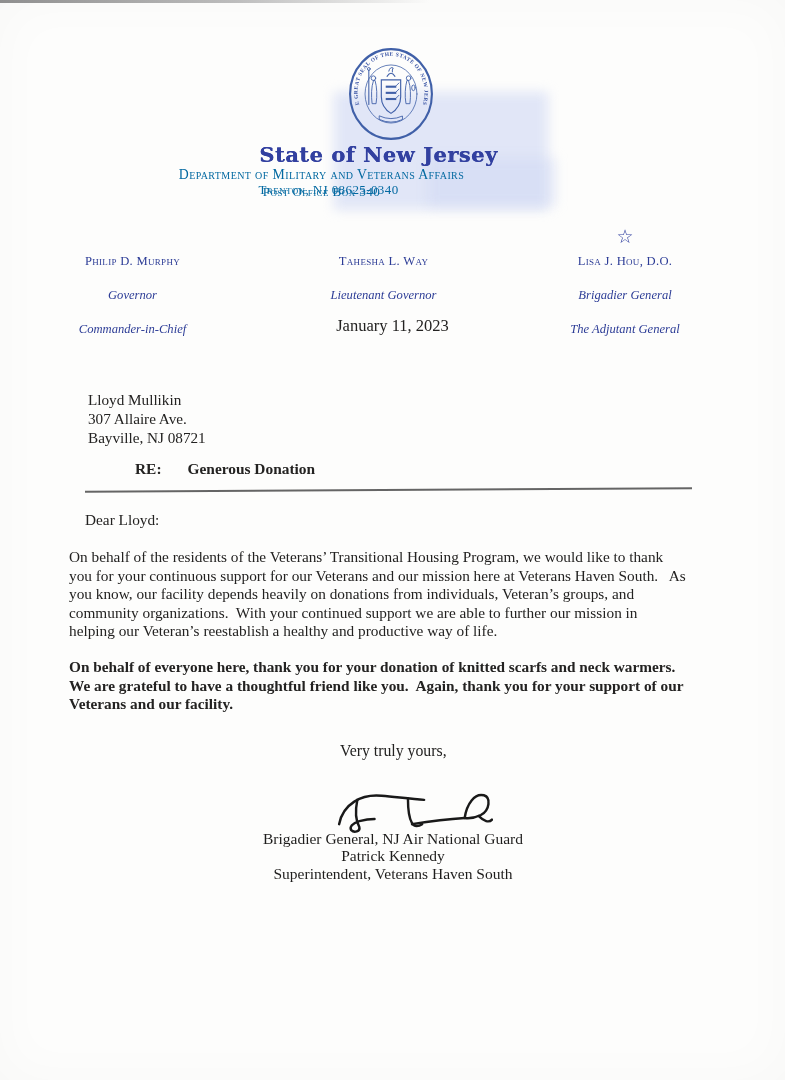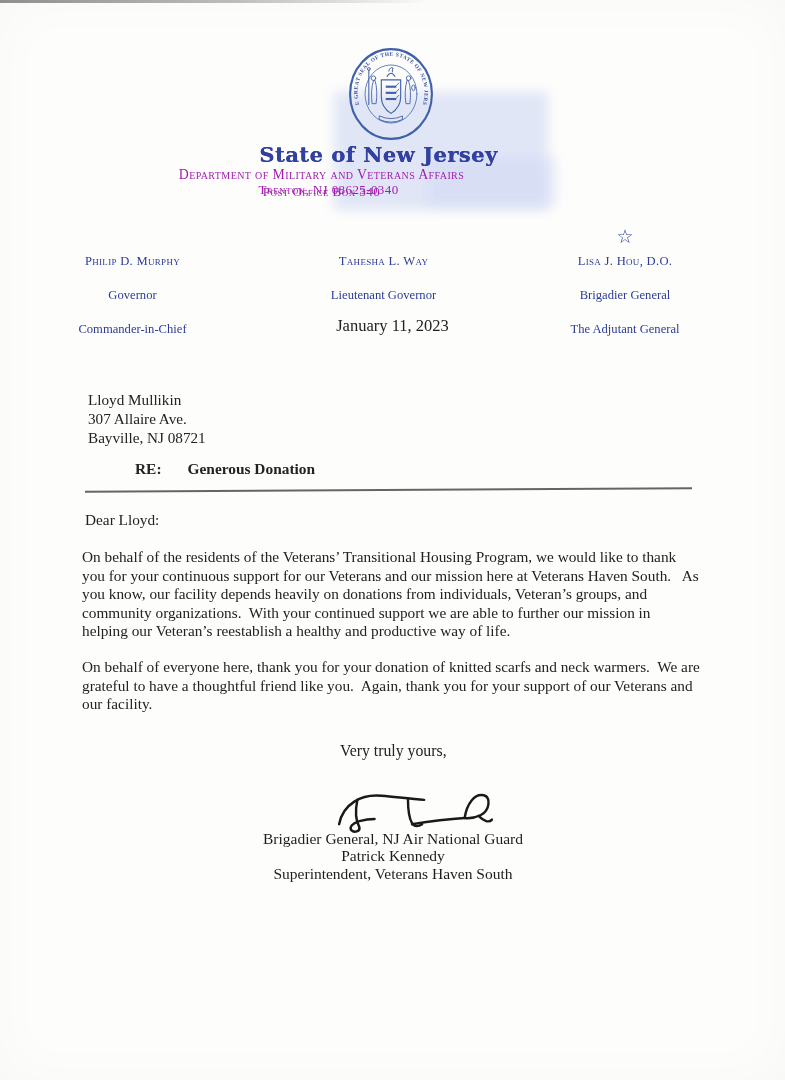--- a/index.html
+++ b/index.html
@@ -20,50 +20,50 @@
 
   
   .seal { position:absolute; left:347px; top:46px; width:88px; height:96px; }
   .state-title {
     position:absolute; top:142px; left:0; width:757px; text-align:center;
     font-family:"DejaVu Serif", serif; font-weight:bold; font-size:21px;
     color:#3240a0; letter-spacing:0.5px; text-shadow:0.3px 0.3px 0 #3240a0;
   }
   .hdr-caps {
     position:absolute; left:0; width:643px; text-align:center;
-    font-variant:small-caps; color:#a21caf; letter-spacing:0.4px;
+    font-variant:small-caps; color:#0369a1; letter-spacing:0.4px;
   }
   .dept    { top:167px; font-size:13.8px; }
   .po-box  { top:184px; font-size:13.2px; }
   .trenton { top:182px; font-size:13px;margin-left:7px; }
 
   
   .official { position:absolute; top:254px; text-align:center; color:#2c3c96; }
   .official .name  { font-variant:small-caps; font-size:12.6px; letter-spacing:0.3px; margin-bottom:1px;text-align:center; }
-  .official .title { font-size:12.6px; line-height:13.8px;margin-top:20px; }
+  .official .title { font-style:italic; font-size:12.6px; line-height:13.8px;margin-top:20px; }
   .col-1 { left:30px;  width:205px; }
   .col-2 { left:281px; width:205px; }
   .col-3 { left:520px; width:210px; }
   .star {
     position:absolute; top:-27px; left:50%; transform:translateX(-50%);
     font-size:19px; line-height:19px; color:#3240a0; font-family:"DejaVu Sans", sans-serif;
   }
 
   
   .date { position:absolute; top:316px; left:0; width:785px; text-align:center; font-size:16.5px; }
   .recipient { position:absolute; top:391px; left:88px; font-size:15.2px; line-height:18.8px; }
   .re-line { position:absolute; top:460px; left:135px; display:flex; gap:26px;
              font-weight:bold; font-size:15.4px; }
   .rule { position:absolute; top:489px; left:85px; width:607px; height:2px;
           background:#4a4a4a; transform:rotate(-0.35deg); opacity:0.85; }
   .salutation { position:absolute; top:511px; left:85px; font-size:15.3px; }
-  .para { position:absolute; left:82px; width:618px; font-size:15.3px;
+  .para { position:absolute; left:69px; width:618px; font-size:15.3px;
           line-height:18.6px; white-space:pre-wrap; }
   .para-1 { top:548px; }
-  .para-2 { top:658px; }
+  .para-2 { top:658px;font-weight:bold; }
   .closing { position:absolute; top:742px; left:340px; font-size:15.8px; }
   .sig-svg { position:absolute; left:331px; top:787px; width:162px; height:50px; }
   .signer { position:absolute; top:830px; left:178px; width:430px; text-align:center;
             font-size:15.5px; line-height:17.3px; color:#1e1d1c; }
 </style>
 </head>
 <body>
 
 <div class="page">
 

